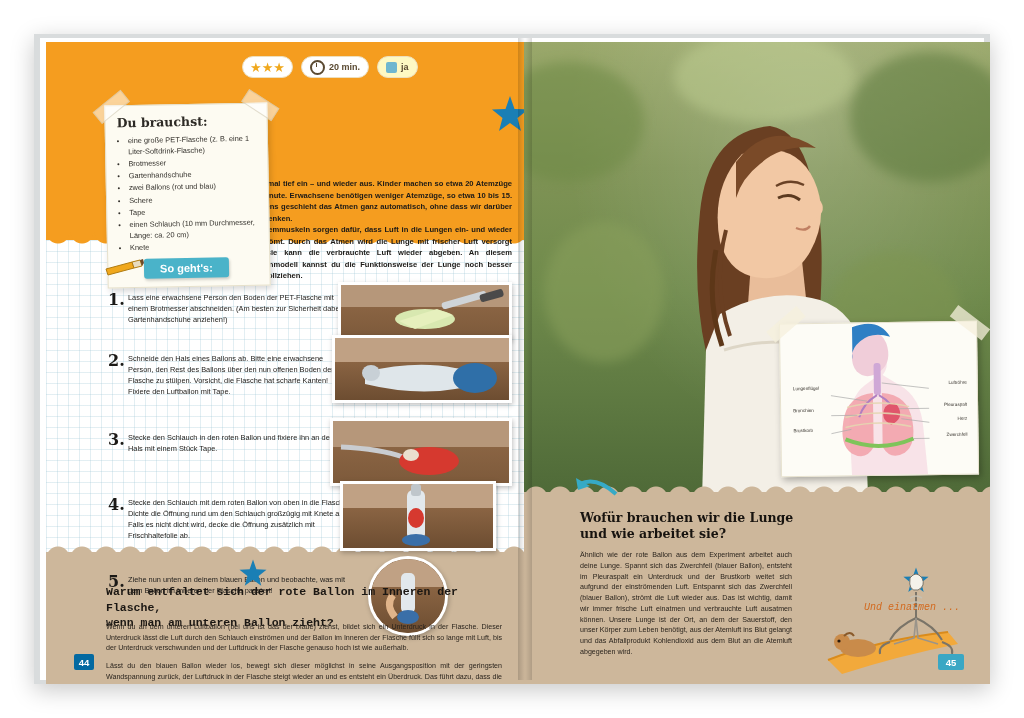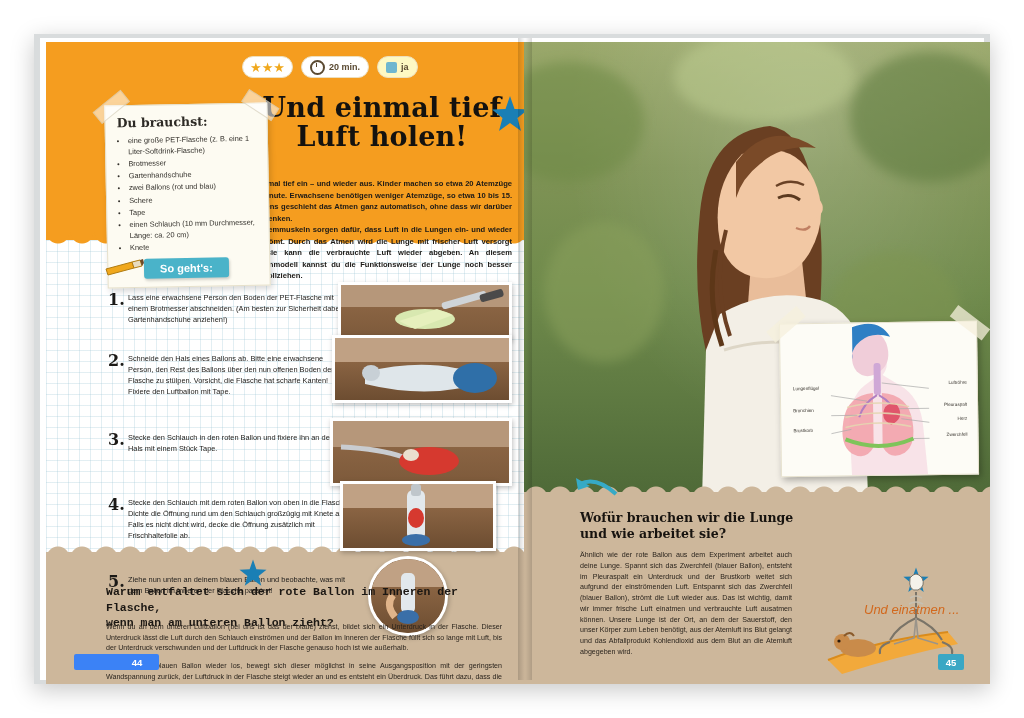--- a/index.html
+++ b/index.html
@@ -139,23 +139,23 @@
   .q-head{
     position:absolute;left:60px;top:542px;width:392px;z-index:9;
     font-family:Liberation Mono, monospace;font-weight:bold;font-size:11.5px;line-height:1.35;color:#1b1713;
   }
   .q-body{
     position:absolute;left:60px;top:580px;width:396px;z-index:9;
     font-size:7.1px;line-height:1.5;color:#2a241d;text-align:justify;
   }
   .q-body p{margin:0 0 7px 0;}
   .pagenum-l{
-    position:absolute;left:28px;bottom:14px;width:44px;height:16px;background:#3b82f6;
+    position:absolute;left:28px;bottom:14px;width:20px;height:16px;background:#0369a1;
     color:#fff;font-size:9.5px;font-weight:bold;display:flex;align-items:center;justify-content:center;
-    border-radius:2px;z-index:12;padding-left:41px;
+    border-radius:2px;z-index:12;
   }
   .star-blue{position:absolute;z-index:10;}
 
   
   .right-page{
     position:absolute;left:484px;top:4px;width:466px;height:642px;overflow:hidden;background:#fff;
   }
   .photo-hero{
     position:absolute;left:0;top:0;width:466px;height:452px;
     background:
@@ -191,21 +191,21 @@
     position:absolute;left:56px;top:508px;width:212px;z-index:9;
     font-size:7.1px;line-height:1.52;color:#2a241d;text-align:justify;
   }
   .pagenum-r{
     position:absolute;right:26px;bottom:14px;width:26px;height:16px;background:#3aa7c4;
     color:#fff;font-size:9.5px;font-weight:bold;display:flex;align-items:center;justify-content:center;
     border-radius:2px;z-index:12;
   }
   .handwr{
     position:absolute;left:340px;top:560px;z-index:11;color:#d2691e;
-    font-family:Liberation Sans, sans-serif;font-style:italic;font-size:13px;
+    font-family:Liberation Mono, monospace;font-style:italic;font-size:10px;
   }
   .yogaimg{position:absolute;left:290px;top:520px;width:160px;height:116px;z-index:10;}
   .arrow-teal{position:absolute;left:50px;top:432px;width:44px;height:26px;z-index:11;}
 </style>
 </head>
 <body>
 
 <div class="page-wrap">
   <div class="book">
     <div class="book-inner">
@@ -241,24 +241,20 @@
             <li>Brotmesser</li>
             <li>Gartenhandschuhe</li>
             <li>zwei Ballons (rot und blau)</li>
             <li>Schere</li>
             <li>Tape</li>
             <li>einen Schlauch (10 mm Durchmesser, Länge: ca. 20 cm)</li>
             <li>Knete</li>
           </ul>
         </div>
 
-        <div class="title">
-          <div>Und einmal tief</div>
-          <div>Luft holen!</div>
-        </div>
 
         <div class="intro">
           <span>Atme mal tief ein – und wieder aus. Kinder machen so etwa 20 Atemzüge pro Minute. Erwachsene benötigen weniger Atemzüge, so etwa 10 bis 15. Meistens geschieht das Atmen ganz automatisch, ohne dass wir darüber nachdenken.</span>
           <span class="b2">Die Atemmuskeln sorgen dafür, dass Luft in die Lungen ein- und wieder ausströmt. Durch das Atmen wird die Lunge mit frischer Luft versorgt und sie kann die verbrauchte Luft wieder abgeben. An diesem Lungenmodell kannst du die Funktionsweise der Lunge noch besser nachvollziehen.</span>
         </div>
 
         <svg class="pencil" viewBox="0 0 40 18">
           <path d="M2 11 L28 4 L30 10 L4 17 Z" fill="#f0a81d" stroke="#b07c12" stroke-width="1"></path>
           <path d="M28 4 L36 2 L38 8 L30 10 Z" fill="#e8dcc0" stroke="#b07c12" stroke-width="1"></path>
           <path d="M36 2 L39 1 L40 5 L38 8 Z" fill="#6b4a2a"></path>

